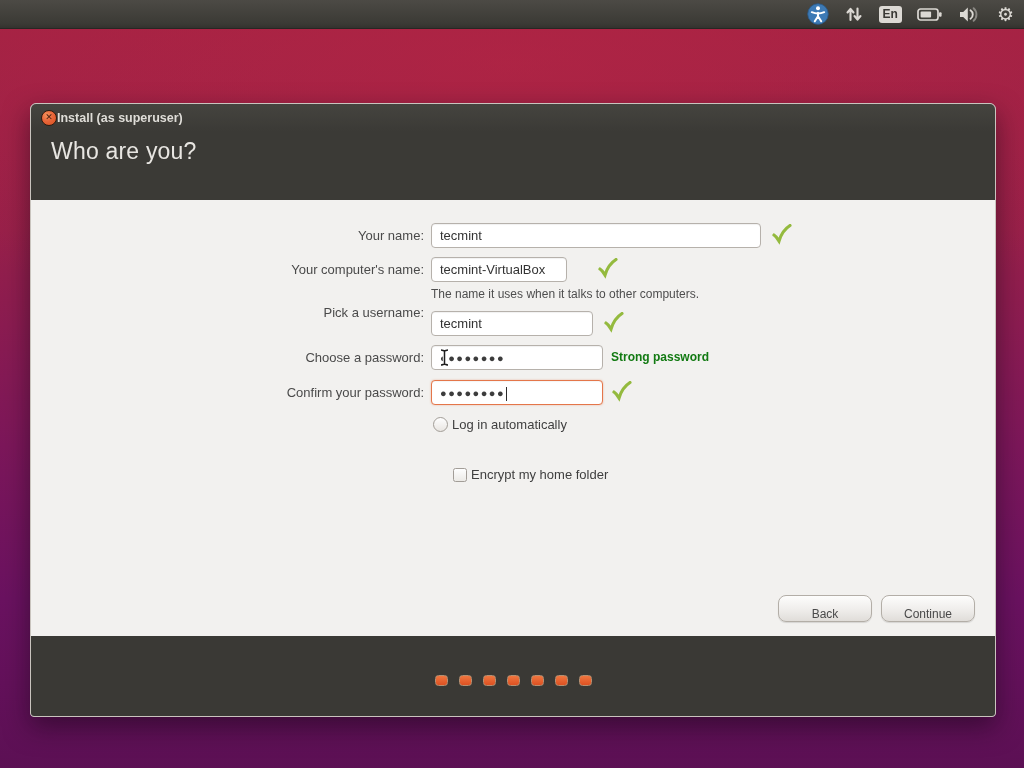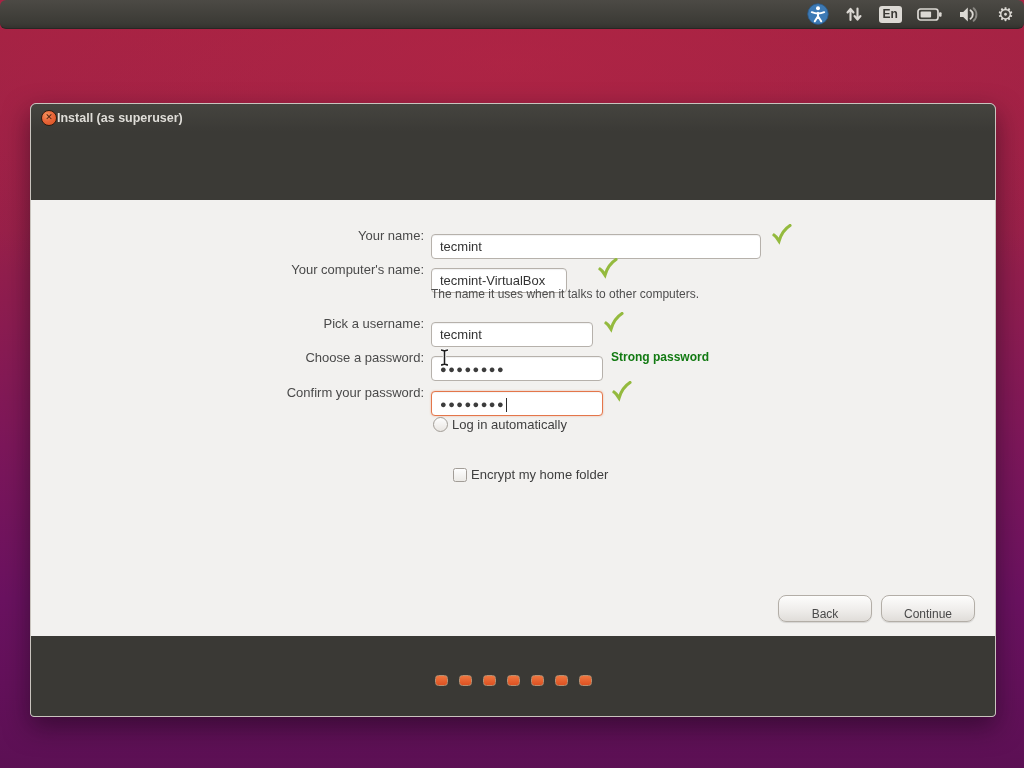--- a/index.html
+++ b/index.html
@@ -12,21 +12,21 @@
       radial-gradient(ellipse 130% 55% at 50% 8%, rgba(185,38,68,.55), rgba(185,38,68,0) 62%),
       linear-gradient(180deg, #a32243 0%, #97204a 30%, #7c175a 58%, #6a1260 78%, #5c1054 100%);
   }
 
   
   .topbar {
     position:absolute; top:0; left:0; width:1024px; height:29px;
     background:linear-gradient(180deg,#4c4a45 0%,#3b3a35 85%,#33322e 100%);
     border-bottom:1px solid #282723;
     display:flex; align-items:center; justify-content:flex-end;
-    gap:15px; padding-right:10px;border-radius:6px;
+    gap:15px; padding-right:10px;
   }
   .tb-icon { display:flex; align-items:center; justify-content:center; height:29px; }
   .kbd-badge {
     background:#dcd9d4; color:#3a3935; font-weight:bold; font-size:12px;
     border-radius:3px; padding:1px 4px; line-height:15px;
   }
   .gear-glyph { color:#dcd9d4; font-size:19px; line-height:29px; font-family:"DejaVu Sans",sans-serif; }
 
   
   .window {
@@ -62,21 +62,20 @@
 
   .flabel {
     position:absolute; left:0; width:393px; height:25px; line-height:25px;
     text-align:right; font-size:13px; color:#4a4a4a;
   }
   .field {
     position:absolute; height:25px; background:#ffffff;
     border:1px solid #b6b1ab; border-radius:4px;
     font-size:13px; color:#333; line-height:23px; padding-left:8px;
     box-shadow:inset 0 1px 1px rgba(0,0,0,.06);
-    margin-top:11px;
   }
   .field.pw { font-size:11px; letter-spacing:1.5px; color:#3c3c3c; line-height:24px; }
   .field.focused { border:1.5px solid #e4764a; box-shadow:0 0 2px rgba(230,120,70,.5), inset 0 1px 1px rgba(0,0,0,.04); }
   .help-text { position:absolute; font-size:12px; color:#4e4e4e;text-align:center; }
   .status-strong { position:absolute; font-size:12px; font-weight:bold; color:#127a12; }
   .caret { display:inline-block; width:1px; height:14px; background:#2b2b2b; vertical-align:middle; margin-left:1px; }
   .ibeam { position:absolute; pointer-events:none; }
 
   .check-icon { position:absolute; width:21px; height:21px; }
 
@@ -163,20 +162,21 @@
   <div class="window">
 
     <div class="titlebar">
       <div class="close-btn">
         <span>✕</span>
       </div>
       <span class="win-title">Install (as superuser)</span>
     </div>
 
     <div class="win-header"></div>
+    <div class="win-heading">Who are you?</div>
 
     <div class="content"></div>
 
     <div class="flabel" style="top:119px">Your name:</div>
     <div class="field" style="left:400px; top:119px; width:330px">
       <span>tecmint</span>
     </div>
     <span class="check-icon" style="left:740px; top:120px">
       <svg width="21" height="21" viewBox="0 0 21 21">
           <path d="M3 11 C5.5 12.5 7 15.5 8 17 C9.5 12 13.5 5 19 1.5" stroke="#94ba3e" stroke-width="3.2" fill="none" stroke-linecap="round"></path>
@@ -187,21 +187,21 @@
     <div class="field" style="left:400px; top:153px; width:136px">
       <span>tecmint-VirtualBox</span>
     </div>
     <span class="check-icon" style="left:566px; top:154px">
       <svg width="21" height="21" viewBox="0 0 21 21">
           <path d="M3 11 C5.5 12.5 7 15.5 8 17 C9.5 12 13.5 5 19 1.5" stroke="#94ba3e" stroke-width="3.2" fill="none" stroke-linecap="round"></path>
         </svg>
     </span>
     <div class="help-text" style="left:400px; top:183px">The name it uses when it talks to other computers.</div>
 
-    <div class="flabel" style="top:207px">Pick a username:</div>
+    <div class="flabel" style="top:196px">Pick a username:</div>
     <div class="field" style="left:400px; top:207px; width:162px">
       <span>tecmint</span>
     </div>
     <span class="check-icon" style="left:572px; top:208px">
       <svg width="21" height="21" viewBox="0 0 21 21">
           <path d="M3 11 C5.5 12.5 7 15.5 8 17 C9.5 12 13.5 5 19 1.5" stroke="#94ba3e" stroke-width="3.2" fill="none" stroke-linecap="round"></path>
         </svg>
     </span>
 
     <div class="flabel" style="top:241px">Choose a password:</div>

